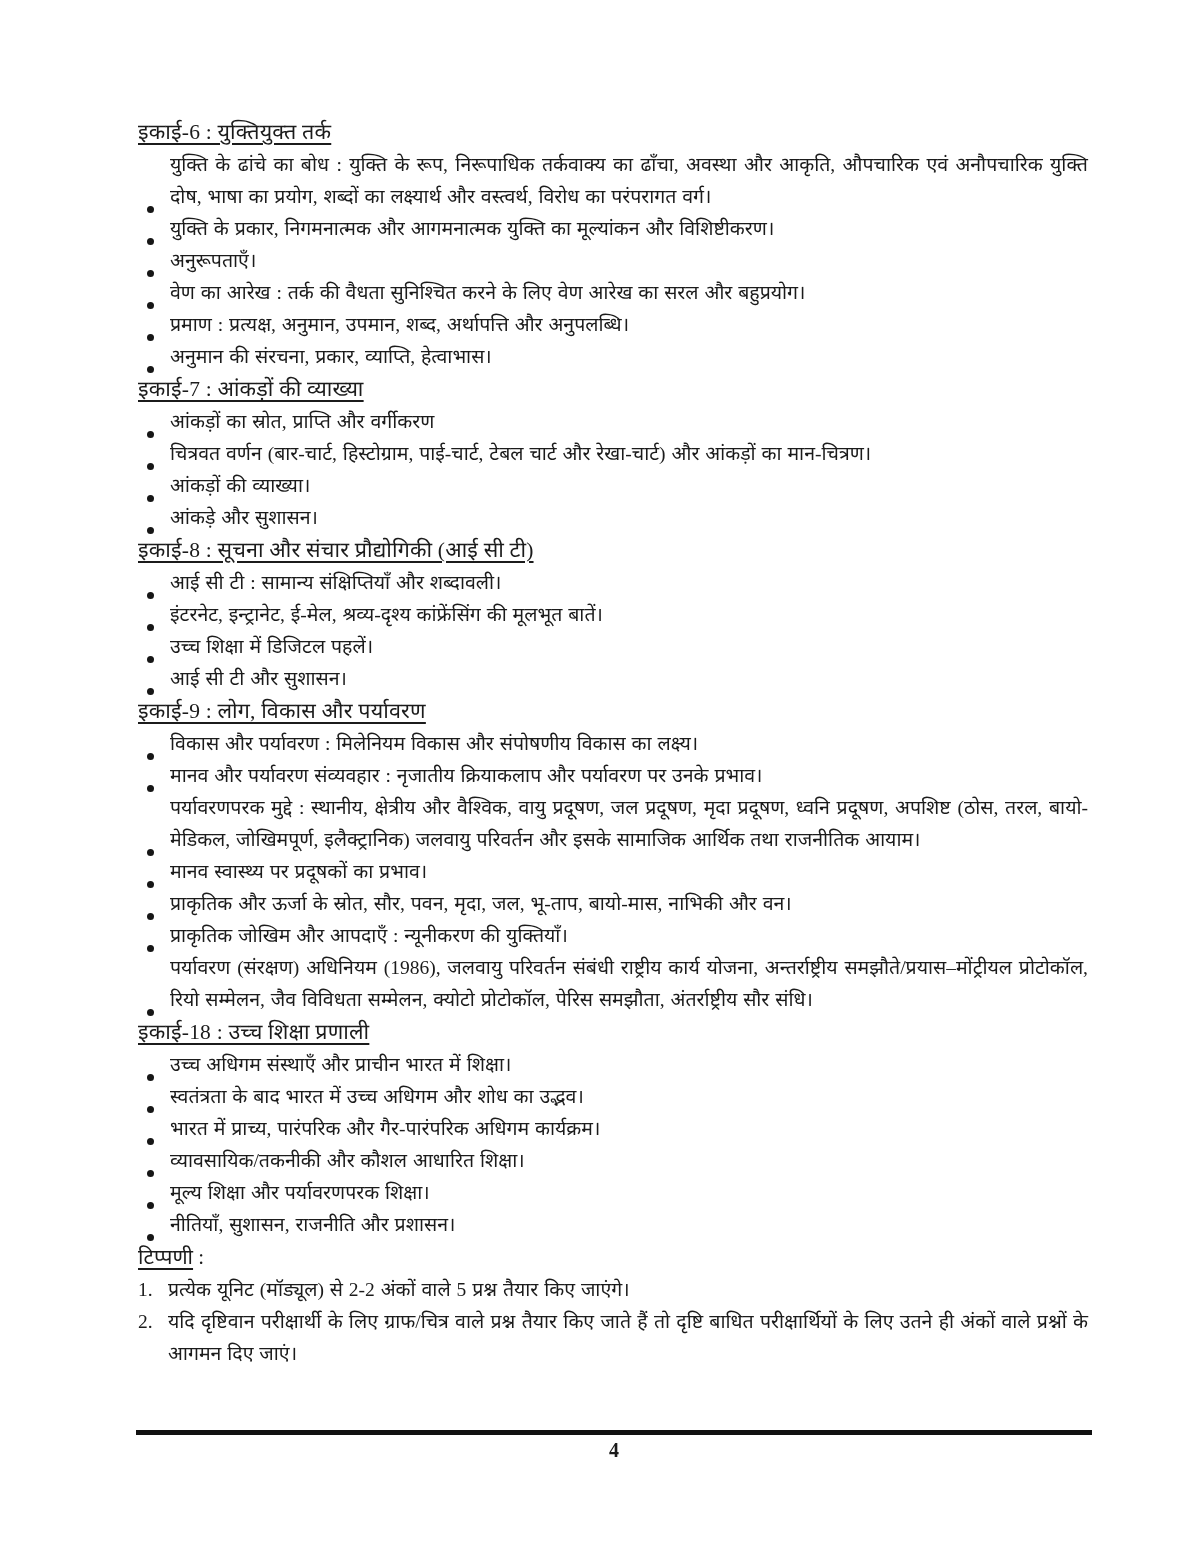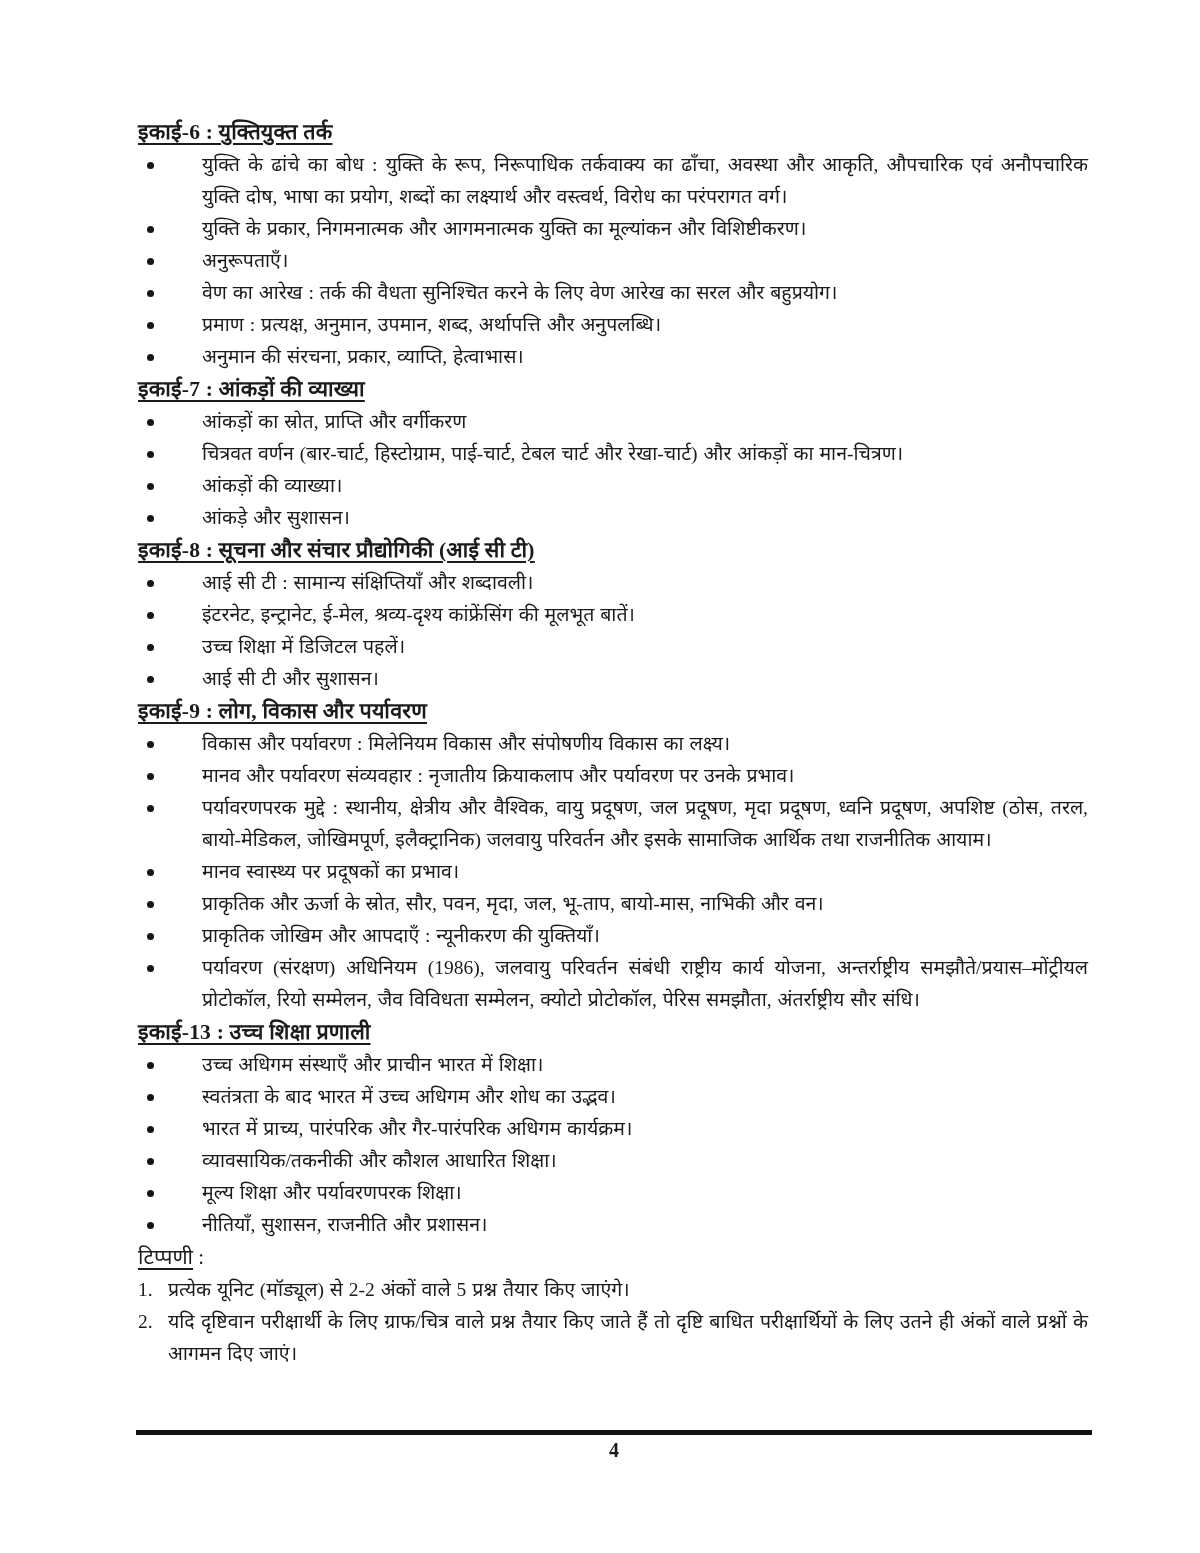--- a/index.html
+++ b/index.html
@@ -18,31 +18,30 @@
     background: #ffffff;
   }
   .content {
     position: absolute;
     top: 116px;
     left: 138px;
     width: 950px;
   }
   .unit-heading {
     font-size: 21.5px;
-    font-weight: bold;
+    font-weight: normal;
     line-height: 33px;
     text-decoration: underline;
     text-underline-offset: 4px;
     text-decoration-thickness: 1.6px;
     letter-spacing: 0.2px;
   }
   .bullet-row {
     display: flex;
-    align-items: flex-start;
-    gap: 32px;
+    align-items: flex-end;
   }
   .dot {
     flex: none;
     width: 7px;
     height: 7px;
     border-radius: 50%;
     background: #161616;
     margin: 13px 16px 0 9px;
   }
   .btext {
@@ -187,21 +186,21 @@
           <span class="btext">प्राकृतिक और ऊर्जा के स्रोत, सौर, पवन, मृदा, जल, भू-ताप, बायो-मास, नाभिकी और वन।</span>
         </div>
         <div class="bullet-row">
           <span class="dot"></span>
           <span class="btext">प्राकृतिक जोखिम और आपदाएँ : न्यूनीकरण की युक्तियाँ।</span>
         </div>
         <div class="bullet-row">
           <span class="dot"></span>
           <span class="btext">पर्यावरण (संरक्षण) अधिनियम (1986), जलवायु परिवर्तन संबंधी राष्ट्रीय कार्य योजना, अन्तर्राष्ट्रीय समझौते/प्रयास–मोंट्रीयल प्रोटोकॉल, रियो सम्मेलन, जैव विविधता सम्मेलन, क्योटो प्रोटोकॉल, पेरिस समझौता, अंतर्राष्ट्रीय सौर संधि।</span>
         </div>
-        <div class="unit-heading">इकाई-13 : उच्च शिक्षा प्रणाली</div>
+        <div class="unit-heading">इकाई-18 : उच्च शिक्षा प्रणाली</div>
         <div class="bullet-row">
           <span class="dot"></span>
           <span class="btext">उच्च अधिगम संस्थाएँ और प्राचीन भारत में शिक्षा।</span>
         </div>
         <div class="bullet-row">
           <span class="dot"></span>
           <span class="btext">स्वतंत्रता के बाद भारत में उच्च अधिगम और शोध का उद्भव।</span>
         </div>
         <div class="bullet-row">
           <span class="dot"></span>

